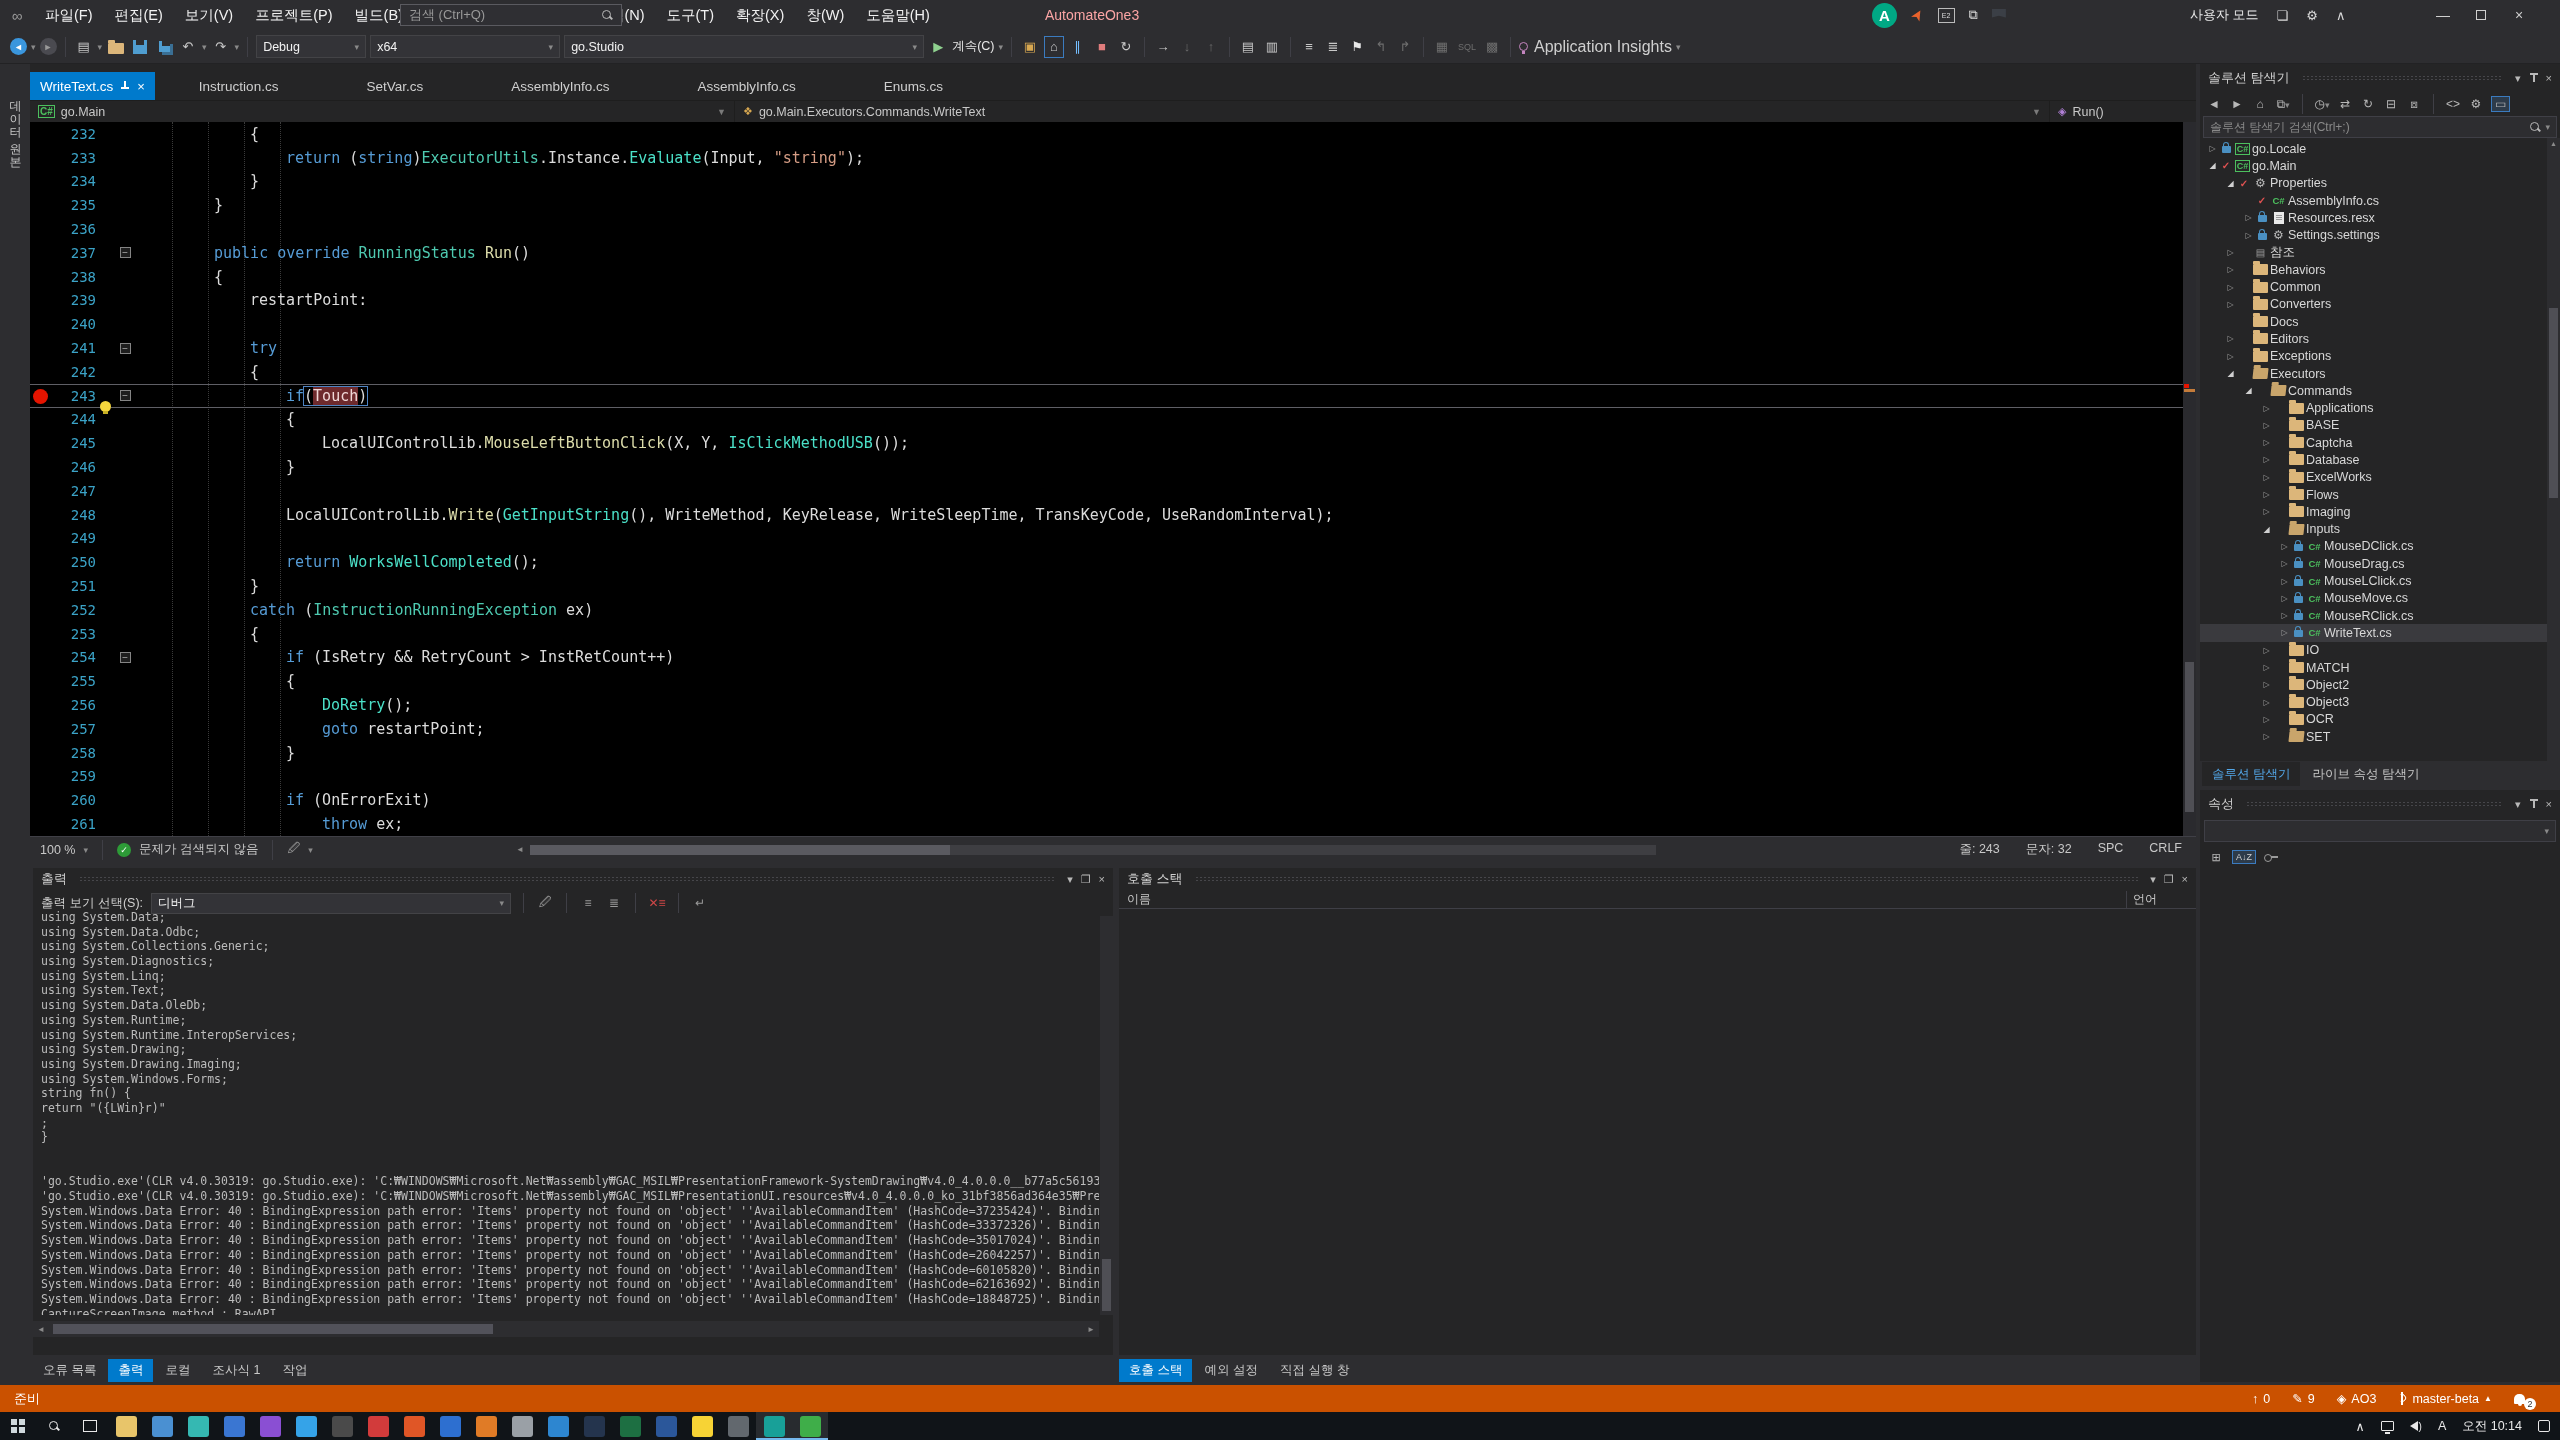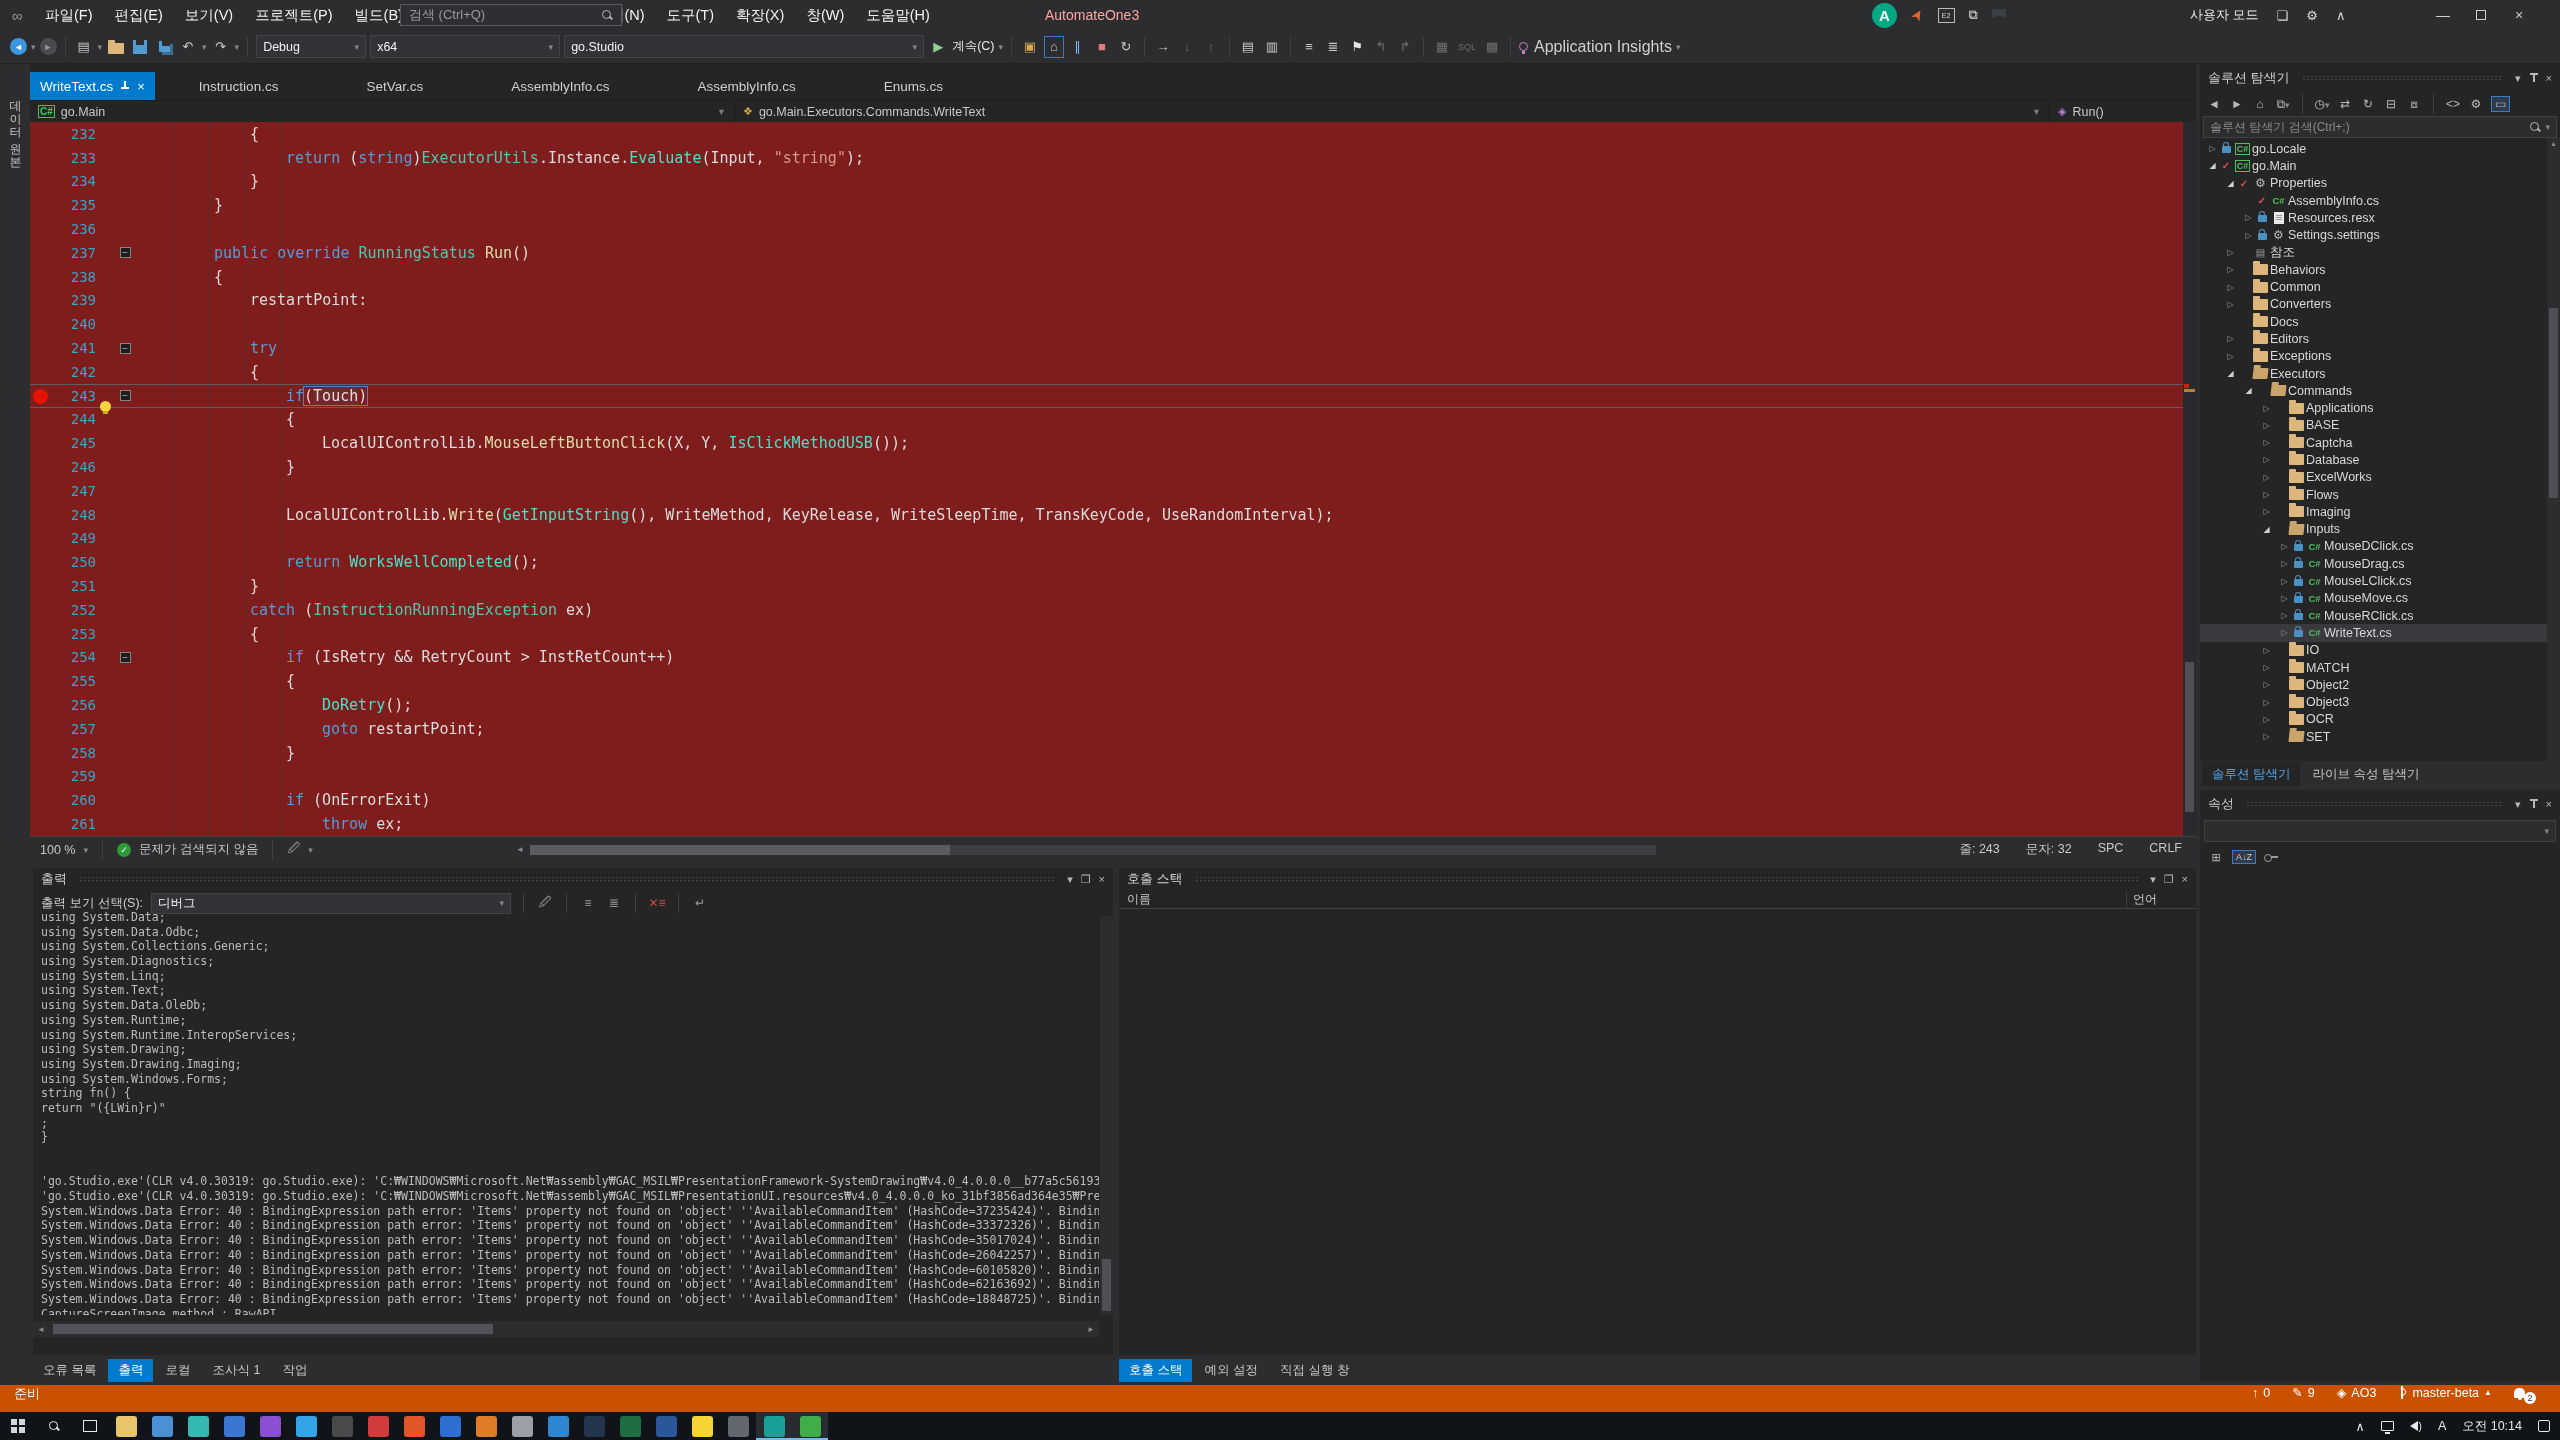--- a/index.html
+++ b/index.html
@@ -46,21 +46,21 @@
   .pin-ic:before{content:"";position:absolute;left:3px;top:0;width:2px;height:7px;background:#fff}
   .pin-ic:after{content:"";position:absolute;left:0;top:6px;width:8px;height:2px;background:#fff}
   .tab .close{font-size:13px;color:#fff}
   #breadcrumb{height:22px;display:flex;background:#252526;border-top:1px solid #1e1e1e;font-size:12.5px;color:#c8c8c8}
   .bc-cell{display:flex;align-items:center;gap:6px;padding:0 8px;border-right:1px solid #1e1e1e}
   .bc-caret{margin-left:auto;color:#7a7a7a;font-size:9px}
   .ic-cs{font-weight:bold;font-size:10px;color:#4cc05e;border:1px solid #4cc05e;padding:0 1px;line-height:11px}
   .ic-class{color:#d8a851;font-size:11px}
   .ic-method{color:#b180d7;font-size:11px}
   
-  #code{position:relative;height:714px;background:#7f1d1d;overflow:hidden;font-family:"DejaVu Sans Mono","Liberation Mono",monospace;font-size:15px}
+  #code{position:relative;height:714px;background:#000000;overflow:hidden;font-family:"DejaVu Sans Mono","Liberation Mono",monospace;font-size:15px}
   .guides{position:absolute;left:0;top:0;height:100%;width:100%;pointer-events:none}
   .guide{position:absolute;top:0;height:100%;border-left:1px dotted #3a3a3a}
   .cline{position:relative;height:23.8px;display:flex;align-items:center;white-space:pre}
   .cl-margin{width:22px;height:100%;flex:none;position:relative}
   .bp{position:absolute;left:3px;top:4px;width:15px;height:15px;border-radius:50%;background:#e51400}
   .cl-num{width:44px;flex:none;text-align:right;color:#3ba3c7;font-size:14px}
   .cl-bulb{width:20px;flex:none;position:relative}
   .bulby{position:absolute;left:4px;top:5px;width:11px;height:11px;border-radius:50%;background:#f5d63d}
   .bulby:after{content:"";position:absolute;left:3px;top:10px;width:5px;height:3px;background:#c8b025}
   .cl-fold{width:18px;flex:none;display:flex;align-items:center;justify-content:center}
@@ -146,21 +146,21 @@
   #outhsb .track{flex:1;position:relative;height:10px}
   #outhsb .thumb{position:absolute;left:4px;width:440px;height:10px;background:#52525a}
   #cshead{height:19px;display:flex;align-items:center;background:#252526;border-bottom:1px solid #3f3f46;font-size:12px;color:#c8c8c8}
   #cshead .c1{padding-left:8px;flex:1}
   #cshead .c2{width:70px;border-left:1px solid #3f3f46;padding-left:6px}
   
   .btabs{position:absolute;top:1359px;height:23px;display:flex;gap:2px;font-size:12.5px}
   .btab{padding:0 10px;height:23px;line-height:23px;color:#c8c8c8}
   .btab.active{background:#007acc;color:#fff}
   
-  #statusbar{position:absolute;left:0;top:1385px;width:2560px;height:27px;background:#ca5100;color:#fff;display:flex;align-items:flex-start;font-size:13px}
+  #statusbar{position:absolute;left:0;top:1385px;width:2560px;height:27px;background:#ca5100;color:#fff;display:flex;align-items:center;font-size:13px}
   #statusbar .ready{padding-left:14px}
   #statusbar .right{position:absolute;right:18px;display:flex;align-items:center;gap:22px;font-size:12.5px}
   .sb-item{display:flex;align-items:center;gap:5px}
   .branch-ic{display:inline-block;width:9px;height:13px;position:relative}
   .branch-ic:before{content:"";position:absolute;left:3px;top:0;width:2px;height:13px;background:#fff}
   .branch-ic:after{content:"";position:absolute;left:0px;top:2px;width:7px;height:7px;border:1.5px solid #fff;border-radius:50%;border-left:none;border-bottom:none;transform:rotate(45deg)}
   .bell-ic{display:inline-block;width:11px;height:10px;background:#fff;border-radius:5px 5px 1px 1px;position:relative}
   .bell-ic:after{content:"";position:absolute;left:3.5px;top:10px;width:4px;height:2px;background:#fff;border-radius:0 0 2px 2px}
   .bell-badge{position:relative;left:-6px;top:5px;width:12px;height:12px;border-radius:50%;background:#fff;color:#333;font-size:9px;display:flex;align-items:center;justify-content:center}
   

